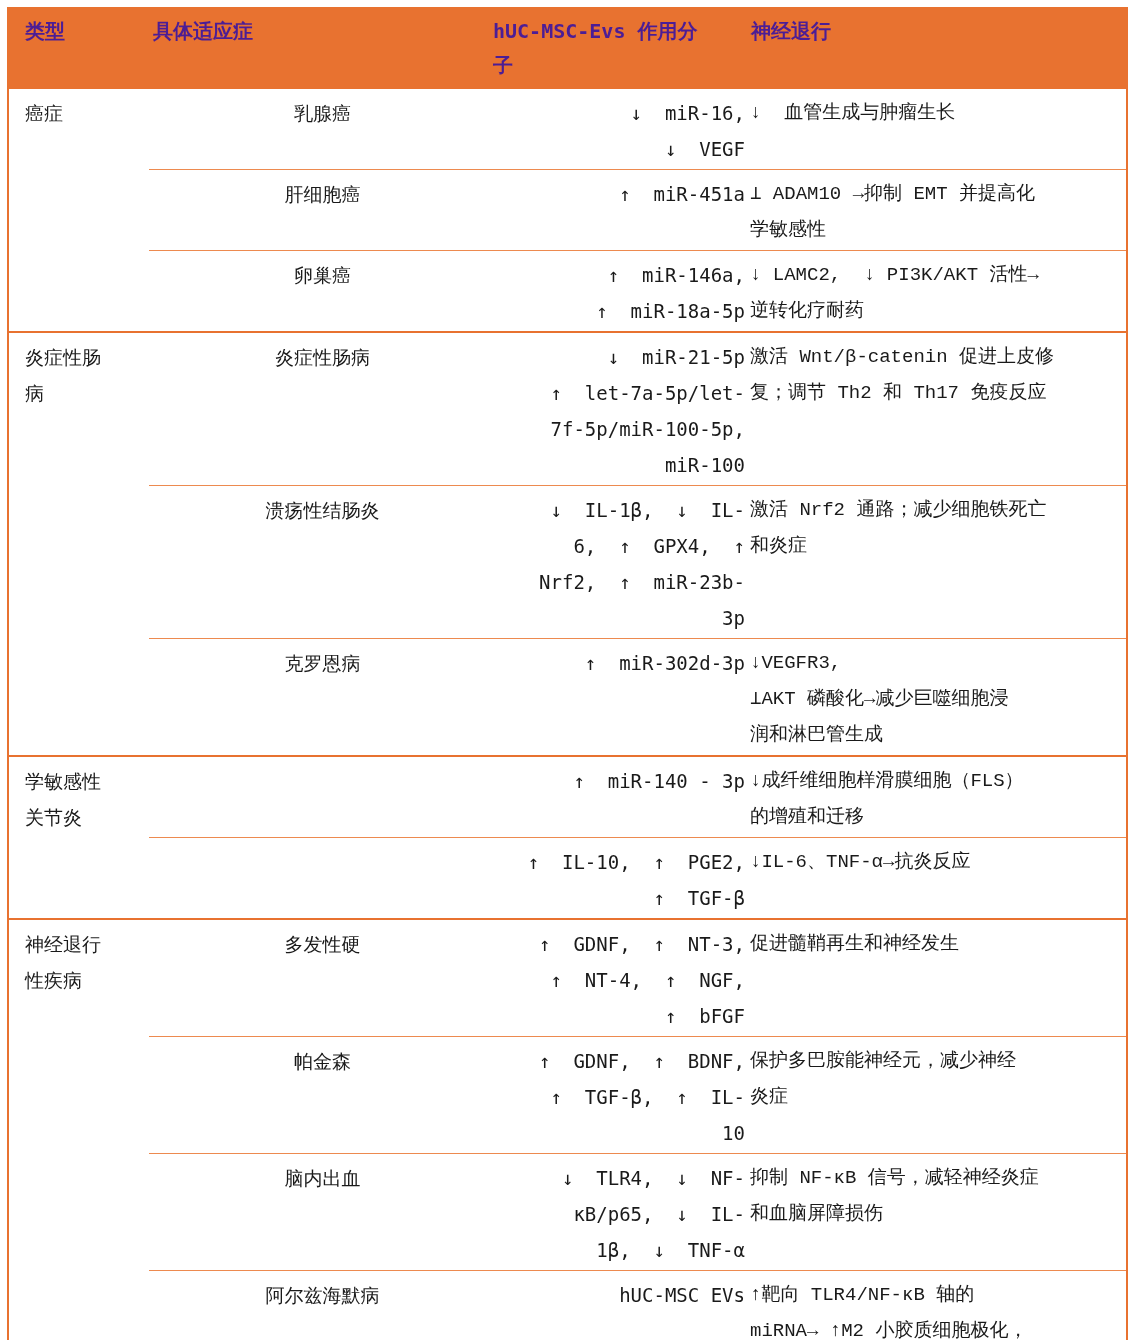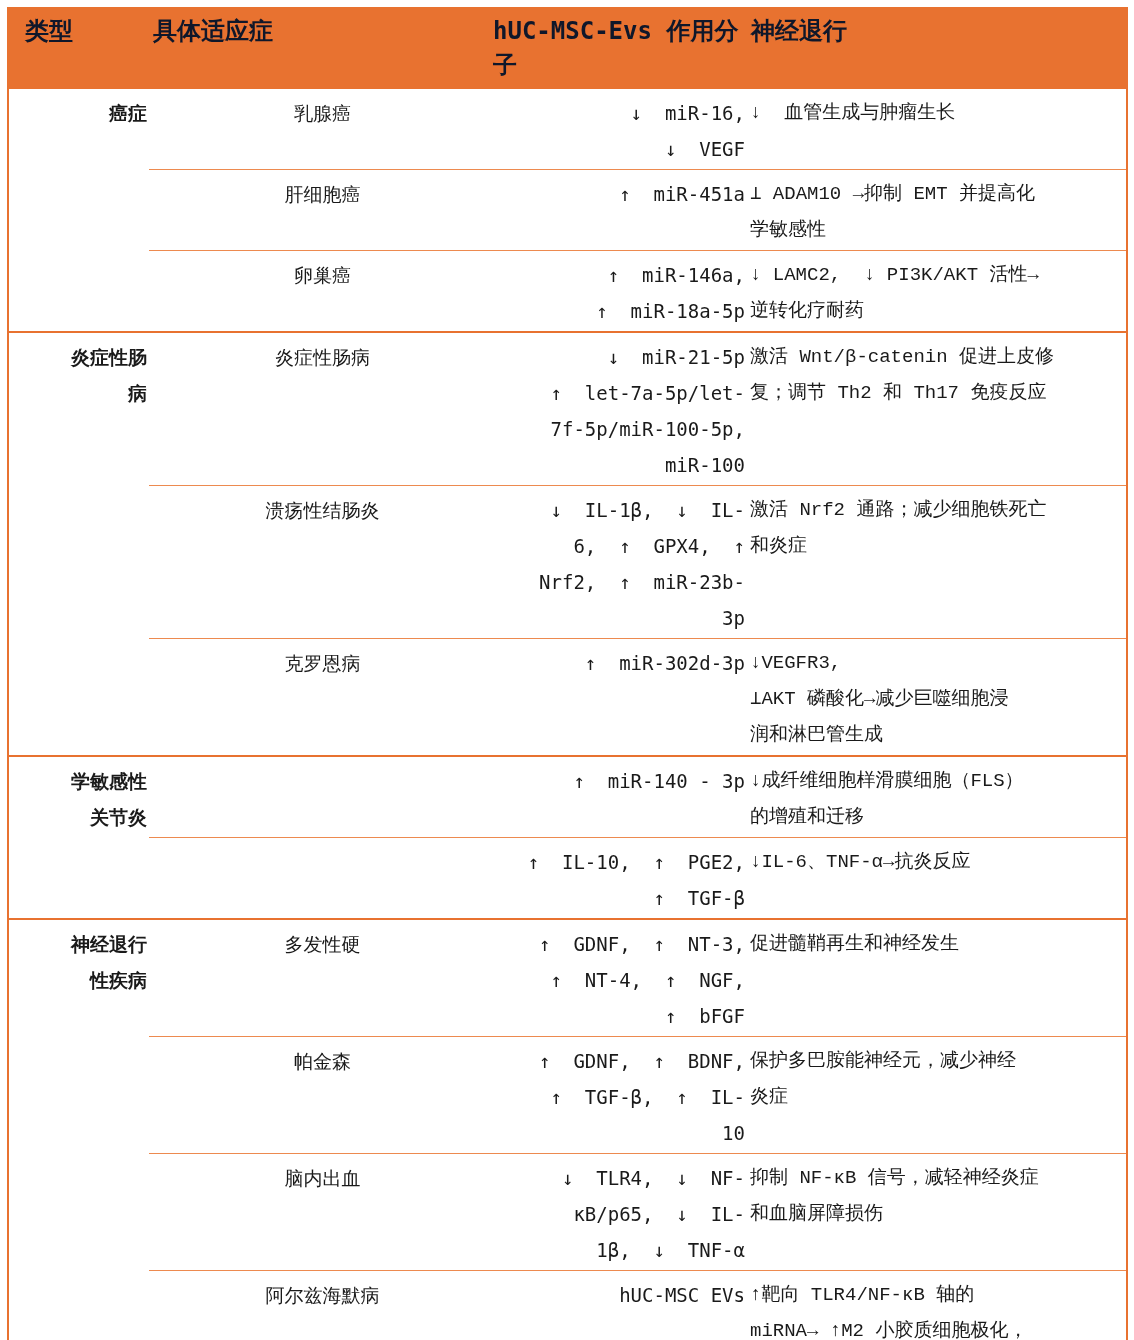--- a/index.html
+++ b/index.html
@@ -14,30 +14,30 @@
     border-left:2px solid #e87230;
     border-right:2px solid #e87230;
     border-bottom:2px solid #e87230;
   }
   col.c1{width:141px;} col.c2{width:340px;} col.c3{width:258px;} col.c4{width:380px;}
   th,td{
     vertical-align:top;text-align:left;
     white-space:pre-wrap;word-break:keep-all;overflow-wrap:normal;
   }
   thead th{
-    background:#e87230;color:#0f172a;font-weight:bold;
-    font-size:24px;line-height:34px;
+    background:#e87230;color:#4c1d95;font-weight:bold;
+    font-size:20px;line-height:34px;
     padding:7px 2px 5px 4px;
   }
   thead th.h1{padding-left:16px;}
   tbody td{
     font-size:19px;line-height:36px;
     padding:6px 2px 2px 6px;
   }
-  tbody td.c1{font-weight:bold;padding-left:16px;text-align:right;}
+  tbody td.c1{font-weight:normal;padding-left:16px;}
   tbody td.c2{padding-left:9px;text-align:center;}
   tbody td.c3{padding-left:5px;text-align:right;}
   tbody td.c4{padding-left:3px;padding-right:2px;font-family:Liberation Mono, monospace;}
   tr.group > td{border-top:2px solid #e87230;}
   tr.sub   > td{border-top:1.5px solid #ed8a4f;}
 </style>
 </head>
 <body>
 
 <div class="tbl-wrap">

